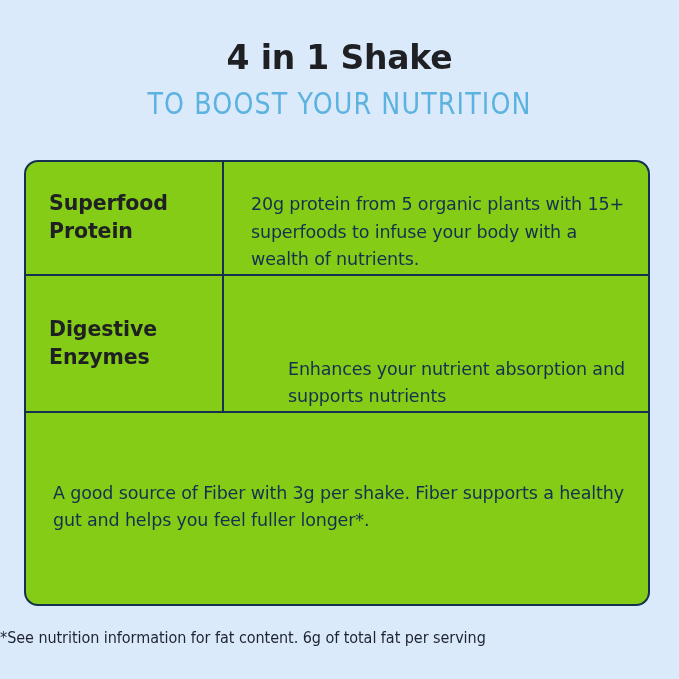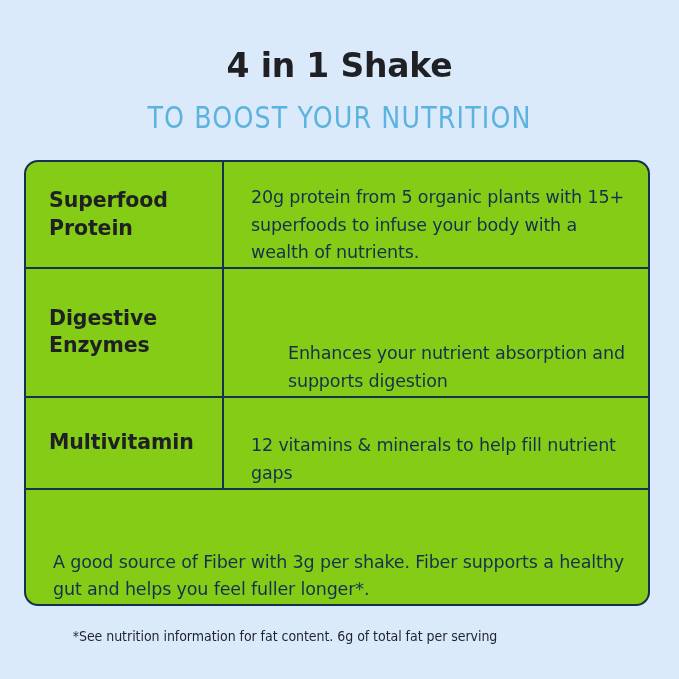--- a/index.html
+++ b/index.html
@@ -31,21 +31,21 @@
     width: 679px;
     text-align: center;
   }
   .title {
     font-family: "DejaVu Sans", sans-serif;
     font-size: 33px;
     font-weight: 700;
     color: #1f2023;
     letter-spacing: -0.2px;
     line-height: 1.12;
-    margin: 16px;
+    margin: 8px;
     white-space: nowrap;
   }
   .subtitle {
     font-family: "DejaVu Sans Condensed", "Liberation Sans Narrow", "Liberation Sans", sans-serif;
     font-size: 30px;
     font-weight: 400;
     color: #5cb3e0;
     letter-spacing: 1.2px;
     line-height: 1.1;
     margin: 10px 0 0 0;
@@ -118,23 +118,22 @@
     line-height: 1.58;
     letter-spacing: -0.15px;
   }
 
   
   .footnote {
     position: absolute;
     top: 628px;
     left: 0;
     width: 570px;
-    text-align: center;
     font-family: "DejaVu Sans Condensed", "Liberation Sans Narrow", "Liberation Sans", sans-serif;
-    font-size: 14px;
+    font-size: 16px;
     font-weight: 400;
     color: #1f2330;
     letter-spacing: -0.05px;
     white-space: nowrap;
   }
 </style>
 </head>
 <body>
 
 <div class="page">
@@ -153,32 +152,24 @@
       <div class="cell-desc">
         <div class="desc-text">20g protein from 5 organic plants with 15+ superfoods to infuse your body with a wealth of nutrients.</div>
       </div>
     </div>
 
     <div class="row row-1">
       <div class="cell-label">
         <div class="label-text">Digestive Enzymes</div>
       </div>
       <div class="cell-desc">
-        <div class="desc-text">Enhances your nutrient absorption and supports digestion</div>
+        <div class="desc-text">Enhances your nutrient absorption and supports nutrients</div>
       </div>
     </div>
 
-    <div class="row row-2">
-      <div class="cell-label">
-        <div class="label-text">Multivitamin</div>
-      </div>
-      <div class="cell-desc">
-        <div class="desc-text">12 vitamins &amp; minerals to help fill nutrient gaps</div>
-      </div>
-    </div>
 
     <div class="row row-3">
       <div class="cell-desc">
         <div class="desc-text">A good source of Fiber with 3g per shake. Fiber supports a healthy gut and helps you feel fuller longer*.</div>
       </div>
     </div>
 
   </div>
 
   <div class="footnote">*See nutrition information for fat content. 6g of total fat per serving</div>

